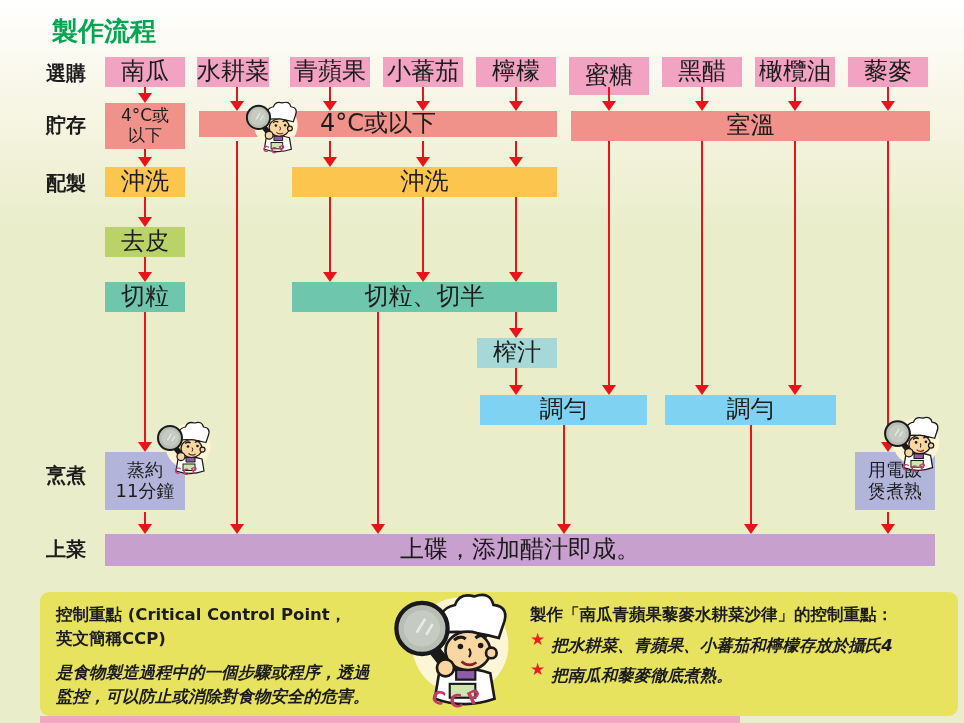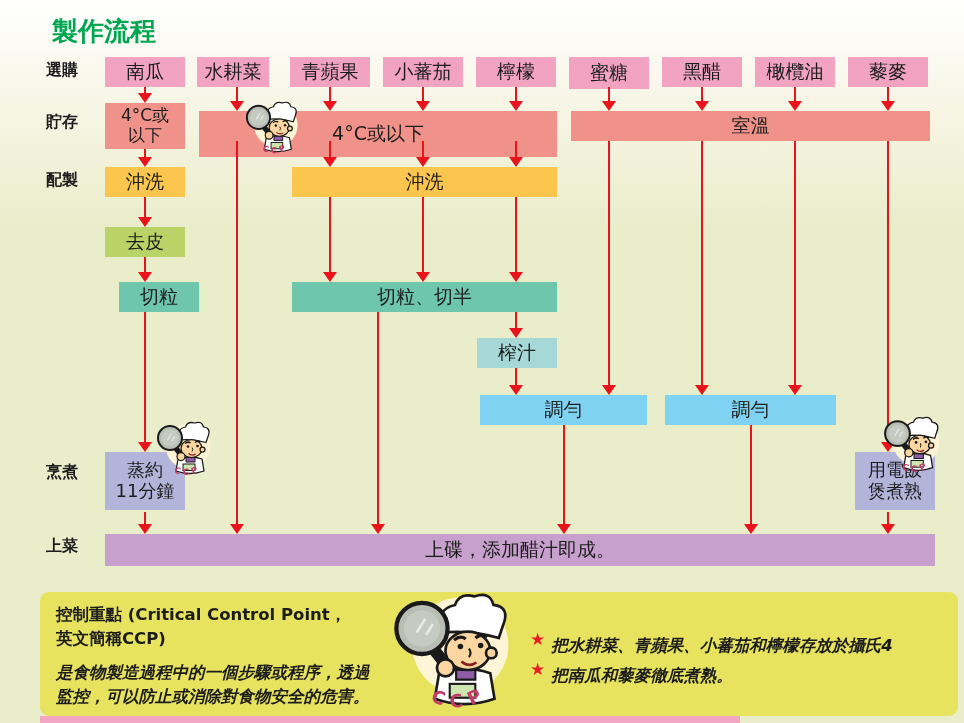--- a/index.html
+++ b/index.html
@@ -1,21 +1,21 @@
 <!DOCTYPE html>
 <html><head>
 <meta charset="utf-8">
 <style>
   html,body{margin:0;padding:0;background:#fff;font-family:"DejaVu Sans","Liberation Sans",sans-serif;}
   #canvas{position:relative;width:964px;height:723px;overflow:hidden;
     background:linear-gradient(to bottom,#ffffff 0px,#f7f5e4 110px,#e9edca 230px,#e9edca 592px,#e9edca 723px);}
   #title{position:absolute;left:52px;top:14px;font-size:26px;font-weight:bold;color:#00a650;}
-  .rowlabel{position:absolute;font-size:16px;font-weight:bold;color:#1c1c1c;}
+  .rowlabel{position:absolute;font-size:20px;font-weight:bold;color:#1c1c1c;}
   .box{position:absolute;display:flex;flex-direction:column;align-items:center;justify-content:center;
-    font-size:19px;color:#1c1c1c;text-align:center;line-height:1.15;}
+    font-size:24px;color:#1c1c1c;text-align:center;line-height:1.15;}
   .pink{background:#f1a3c1;}
   .salmon{background:#f09289;}
   .yellow{background:#fcc54e;font-family:Liberation Serif, serif;}
   .green{background:#b9d366;}
   .teal{background:#6ec6ac;}
   .lightteal{background:#a5d8d7;}
   .blue{background:#80d2f3;}
   .purple{background:#b2b4d9;}
   .plum{background:#c8a0ce;}
   .arr{position:absolute;width:14px;}
@@ -69,36 +69,36 @@
   <div class="rowlabel" style="left:46px;top:112px">貯存</div>
   <div class="rowlabel" style="left:46px;top:170px">配製</div>
   <div class="rowlabel" style="left:46px;top:462px">烹煮</div>
   <div class="rowlabel" style="left:46px;top:536px">上菜</div>
 
   <div class="box pink" style="left:105px;top:57px;width:80px;height:30px">南瓜</div>
   <div class="box pink" style="left:197px;top:57px;width:72px;height:30px">水耕菜</div>
   <div class="box pink" style="left:290px;top:57px;width:80px;height:30px">青蘋果</div>
   <div class="box pink" style="left:383px;top:57px;width:80px;height:30px">小蕃茄</div>
   <div class="box pink" style="left:476px;top:57px;width:80px;height:30px">檸檬</div>
-  <div class="box pink" style="left:569px;top:57px;width:80px;height:32px">蜜糖</div>
+  <div class="box pink" style="left:569px;top:57px;width:80px;height:38px">蜜糖</div>
   <div class="box pink" style="left:662px;top:57px;width:80px;height:30px">黑醋</div>
   <div class="box pink" style="left:755px;top:57px;width:80px;height:30px">橄欖油</div>
   <div class="box pink" style="left:848px;top:57px;width:80px;height:30px">藜麥</div>
 
   <div class="box salmon" style="left:105px;top:103px;width:80px;height:46px;font-size:17px">
     <span>4°C或</span>
     <span>以下</span>
   </div>
-  <div class="box salmon" style="left:199px;top:111px;width:358px;height:46px">4°C或以下</div>
+  <div class="box salmon" style="left:199px;top:111px;width:358px;height:26px">4°C或以下</div>
   <div class="box salmon" style="left:571px;top:111px;width:359px;height:30px">室溫</div>
 
   <div class="box yellow" style="left:105px;top:167px;width:80px;height:30px">沖洗</div>
   <div class="box yellow" style="left:292px;top:167px;width:265px;height:30px">沖洗</div>
   <div class="box green" style="left:105px;top:227px;width:80px;height:30px">去皮</div>
-  <div class="box teal" style="left:119px;top:282px;width:80px;height:30px">切粒</div>
+  <div class="box teal" style="left:105px;top:282px;width:80px;height:30px">切粒</div>
   <div class="box teal" style="left:292px;top:282px;width:265px;height:30px">切粒、切半</div>
   <div class="box lightteal" style="left:477px;top:338px;width:80px;height:30px">榨汁</div>
   <div class="box blue" style="left:480px;top:395px;width:167px;height:30px">調勻</div>
   <div class="box blue" style="left:665px;top:395px;width:171px;height:30px">調勻</div>
 
   <div class="box purple" style="left:105px;top:452px;width:80px;height:58px;font-size:18px">
     <span>蒸約</span>
     <span>11分鐘</span>
   </div>
   <div class="box purple" style="left:855px;top:452px;width:80px;height:58px;font-size:18px">
@@ -156,20 +156,21 @@
 
   <div id="footer">
     <div class="ftext fbold" style="left:16px;top:11px;width:360px">
       <div>控制重點 (Critical Control Point，</div>
       <div>英文簡稱CCP)</div>
     </div>
     <div class="ftext fitalic" style="left:16px;top:63px;width:370px">
       <div>是食物製造過程中的一個步驟或程序，透過</div>
       <div>監控，可以防止或消除對食物安全的危害。</div>
     </div>
+    <div class="ftext fbold" style="left:490px;top:11px;width:420px">製作「南瓜青蘋果藜麥水耕菜沙律」的控制重點：</div>
     <div class="ftext" style="left:490px;top:36px;width:425px">
       <div class="bullet">
         <span class="star">★</span>
         <span class="fitalic">
           <div>把水耕菜、青蘋果、小蕃茄和檸檬存放於攝氏4</div>
         </span>
       </div>
       <div class="bullet">
         <span class="star">★</span>
         <span class="fitalic">把南瓜和藜麥徹底煮熟。</span>

